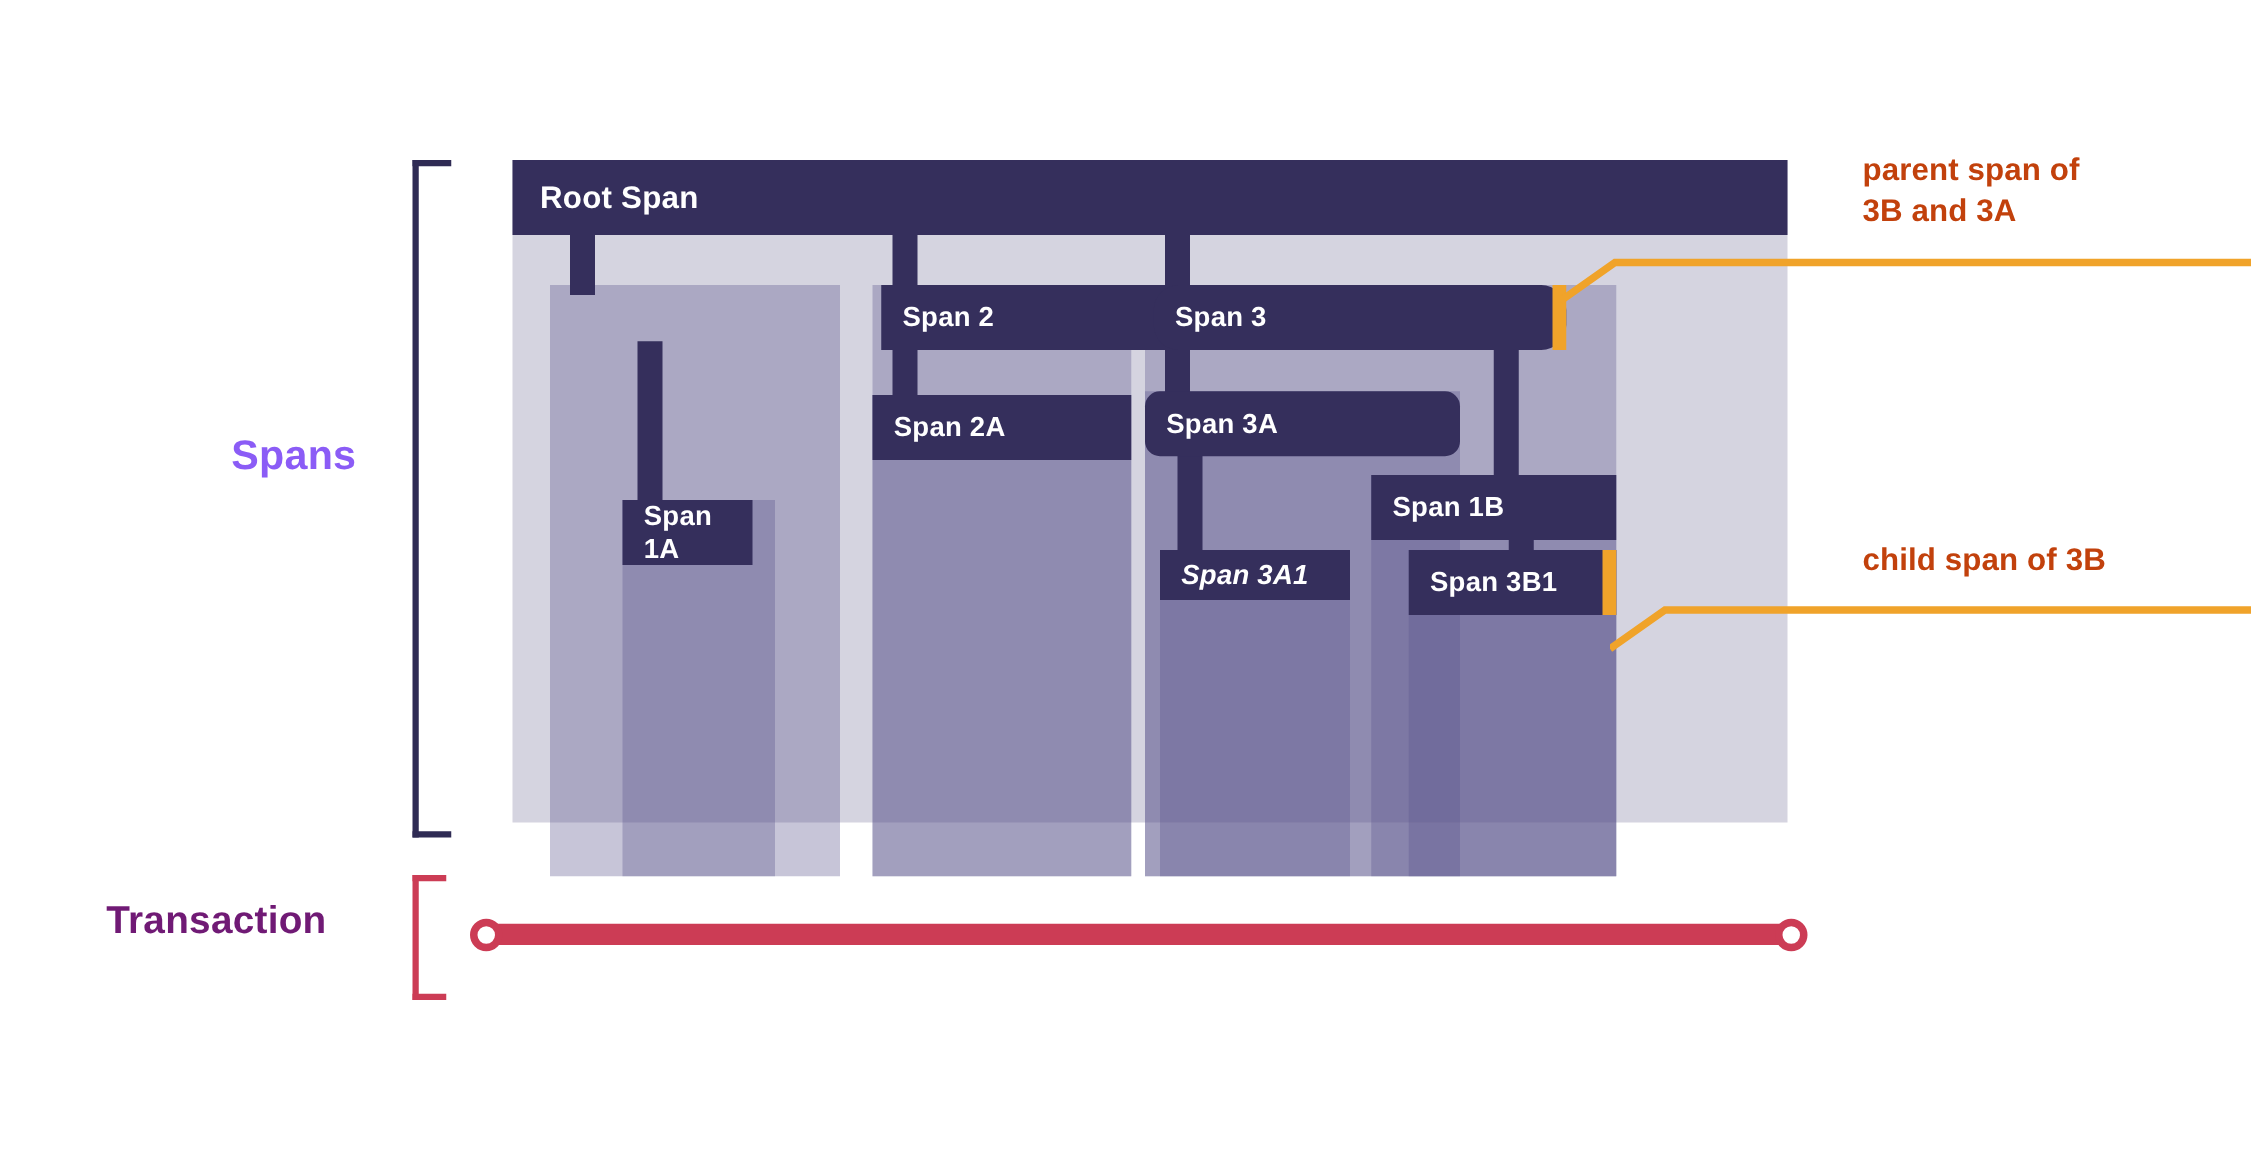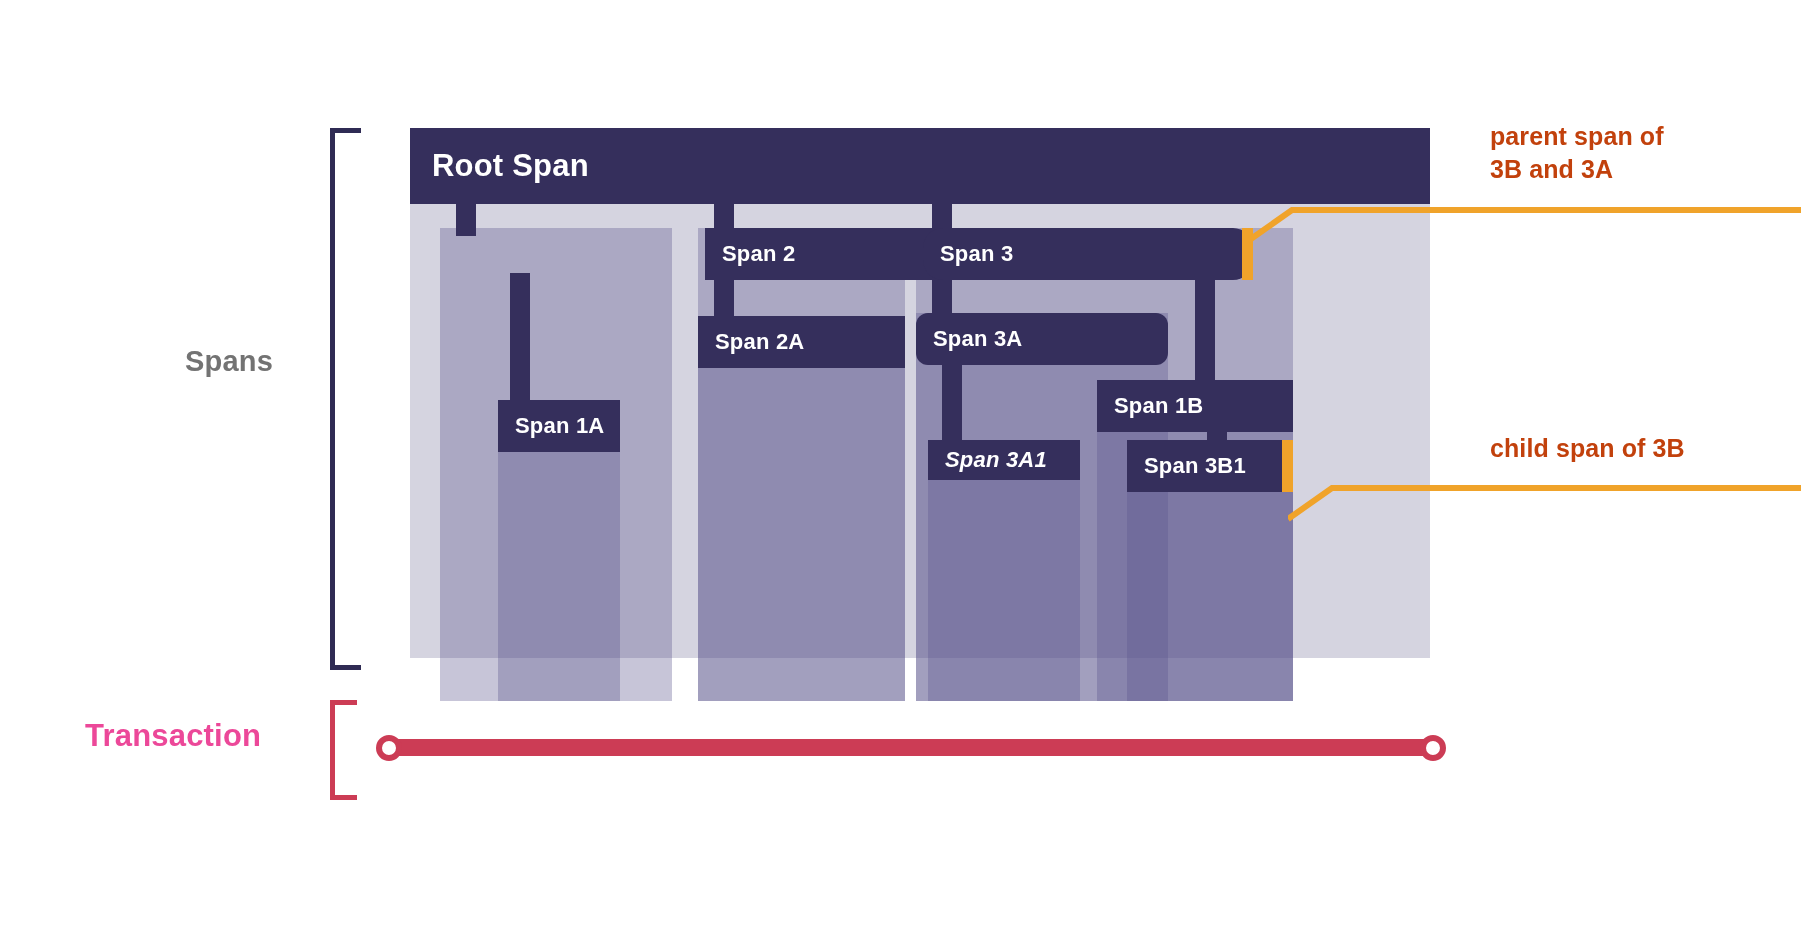--- a/index.html
+++ b/index.html
@@ -5,31 +5,31 @@
   html,body{margin:0;padding:0;background:#ffffff;}
   body{
     width:1801px;height:927px;position:relative;overflow:hidden;
     font-family:"Liberation Sans","DejaVu Sans",sans-serif;
   }
   #stage{position:absolute;left:0;top:0;width:1801px;height:927px;}
 
   
   .label-spans{
     position:absolute;left:185px;top:345px;
-    font-size:29px;font-weight:700;color:#737373;letter-spacing:.2px;
+    font-size:33px;font-weight:700;color:#8b5cf6;letter-spacing:.2px;
   }
   .bracket-spans{
     position:absolute;left:330px;top:128px;width:26px;height:532px;
     border-left:5px solid #2f2b54;
     border-top:5px solid #2f2b54;
     border-bottom:5px solid #2f2b54;
   }
   .label-transaction{
     position:absolute;left:85px;top:718px;
-    font-size:31px;font-weight:700;color:#ec4899;letter-spacing:.2px;
+    font-size:31px;font-weight:700;color:#701a75;letter-spacing:.2px;
   }
   .bracket-transaction{
     position:absolute;left:330px;top:700px;width:22px;height:90px;
     border-left:5px solid #cc3c55;
     border-top:5px solid #cc3c55;
     border-bottom:5px solid #cc3c55;
   }
 
   
   .txn-bar{
@@ -97,26 +97,26 @@
     <div class="conn" style="left:46px;  top:60px;  width:20px; height:48px;"></div>
     <div class="conn" style="left:304px; top:60px;  width:20px; height:48px;"></div>
     <div class="conn" style="left:522px; top:60px;  width:20px; height:48px;"></div>
     <div class="conn" style="left:100px; top:145px; width:20px; height:135px;"></div>
     <div class="conn" style="left:304px; top:145px; width:20px; height:50px;"></div>
     <div class="conn" style="left:522px; top:145px; width:20px; height:48px;"></div>
     <div class="conn" style="left:532px; top:230px; width:20px; height:90px;"></div>
     <div class="conn" style="left:785px; top:145px; width:20px; height:115px;"></div>
     <div class="conn" style="left:797px; top:297px; width:20px; height:22px;"></div>
 
-    <div class="bar" style="left:0px; top:0px; width:1020px; height:76px; padding-left:22px; font-size:31px;">
+    <div class="bar" style="left:0px; top:0px; width:1020px; height:60px; padding-left:22px; font-size:25px;">
       <span>Root Span</span>
     </div>
 
 
-    <div class="bar" style="left:88px; top:272px; width:122px; height:52px;">
+    <div class="bar" style="left:88px; top:272px; width:104px; height:52px;">
       <span>Span 1A</span>
     </div>
 
     <div class="bar" style="left:295px; top:100px; width:240px; height:52px;">
       <span>Span 2</span>
     </div>
 
     <div class="bar" style="left:288px; top:188px; width:207px; height:52px;">
       <span>Span 2A</span>
     </div>

